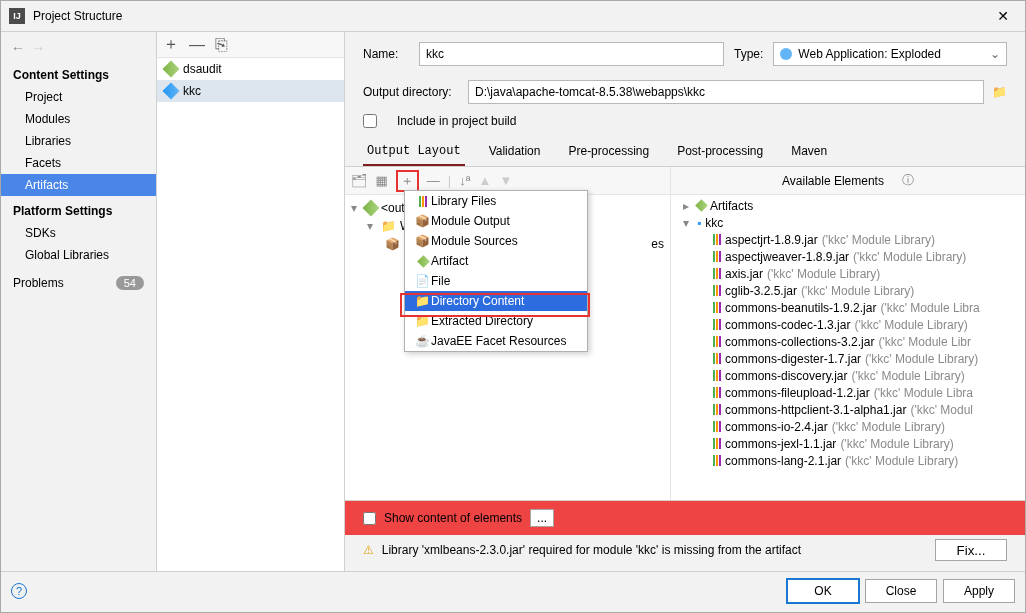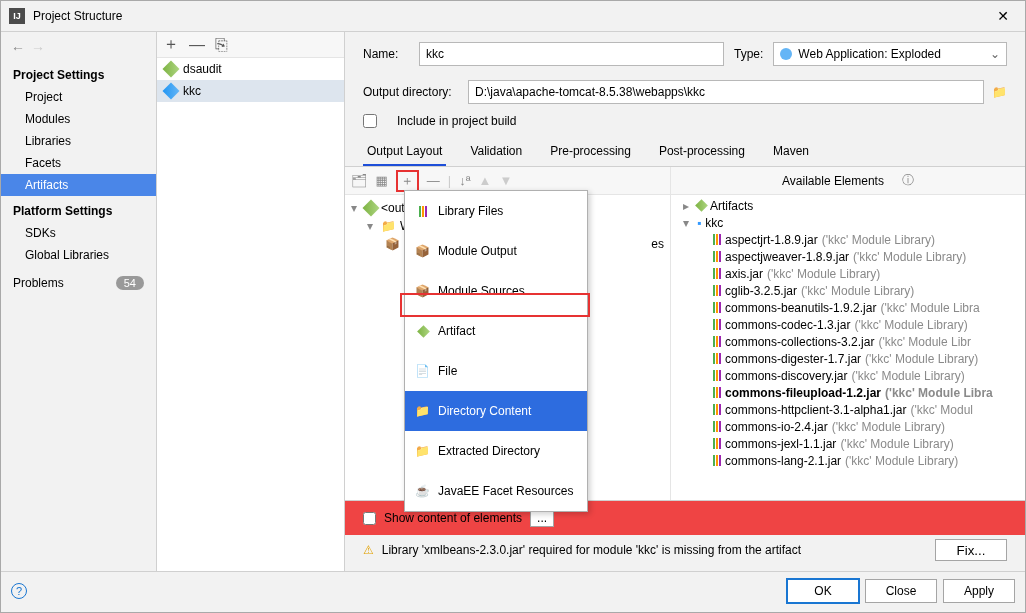--- a/index.html
+++ b/index.html
@@ -35,21 +35,21 @@
 .name-input { width: 305px !important; flex: none !important; }
 .type-lbl { }
 .type-select { flex: 1; height: 24px; border: 1px solid #b8b8b8; background: #fff; display: flex; align-items: center; padding: 0 6px; gap: 6px; cursor: pointer; }
 .earth { width: 12px; height: 12px; border-radius: 50%; background: #64b5f6; display: inline-block; }
 .chev { margin-left: auto; color: #666; }
 .folder-ic { color: #b0b0b0; margin-left: 4px; cursor: pointer; }
 .checkbox-row { display: flex; align-items: center; gap: 20px; padding: 6px 18px 10px 18px; }
 .checkbox-row input { width: 14px; height: 14px; }
 .tabs { display: flex; padding: 0 18px; border-bottom: 1px solid #d0d0d0; gap: 20px; }
 .tab { padding: 6px 4px; cursor: pointer; }
-.tab.active { border-bottom: 2px solid #1d4ed8; }
+.tab.active { border-bottom: 2px solid #7f1d1d; font-family: Liberation Mono, monospace; }
 .panels { display: flex; flex: 1; background: #fff; overflow: hidden; position: relative; }
 .left-panel { width: 326px; border-right: 1px solid #e5e5e5; display: flex; flex-direction: column; }
 .panel-tb { height: 28px; background: #f7f7f7; border-bottom: 1px solid #e5e5e5; display: flex; align-items: center; padding: 0 6px; gap: 8px; }
 .panel-tb .mini { color: #888; font-size: 13px; cursor: pointer; }
 .plus-highlight { border: 2px solid #e73232; padding: 0 3px; }
 .tree { padding: 4px 0; flex: 1; }
 .tree-row { display: flex; align-items: center; gap: 4px; padding: 2px 6px; white-space: nowrap; }
 .caret-icon { width: 10px; color: #888; }
 .dirfold { color: #888; }
 .right-panel { flex: 1; display: flex; flex-direction: column; }
@@ -61,21 +61,21 @@
 .bars .g { background: #4caf50; }
 .bars .o { background: #ff9800; }
 .bars .p { background: #9c27b0; }
 .libnote { color: #8a8a8a; }
 .bottom-chk { display: flex; align-items: center; gap: 8px; padding: 8px 18px; background: #ef4444; border-top: 1px solid #d0d0d0; }
 .ellips-btn { border: 1px solid #a5a5a5; padding: 1px 6px; background: #fff; cursor: pointer; }
 .warn-row { display: flex; align-items: center; padding: 4px 18px 10px 18px; gap: 8px; background: #f2f2f2; }
 .warn-ic { color: #e2a100; }
 .fix-btn { margin-left: auto; width: 72px; height: 22px; border: 1px solid #a5a5a5; background: #fff; cursor: pointer; }
 .dropdown { position: absolute; left: 404px; top: 190px; width: 184px; background: #fff; border: 1px solid #b0b0b0; box-shadow: 2px 2px 6px rgba(0,0,0,.2); z-index: 20; }
-.dd-item { display: flex; align-items: center; gap: 7px; padding: 13px 10px; cursor: pointer; }
+.dd-item { display: flex; align-items: center; gap: 0; padding: 3px 10px; cursor: pointer; }
 .dd-item.hl { background: #2d6cdf; color: #fff; }
 .dd-highlight-box { position: absolute; left: 400px; top: 293px; width: 190px; height: 24px; border: 2px solid #e73232; z-index: 21; pointer-events: none; }
 .footer { height: 38px; border-top: 1px solid #d0d0d0; display: flex; align-items: center; padding: 0 10px; gap: 6px; background: #f2f2f2; }
 .footer .spacer { flex: 1; }
 .footer .help { width: 16px; height: 16px; border-radius: 50%; border: 1.5px solid #1976d2; color: #1976d2; display: inline-flex; align-items: center; justify-content: center; font-size: 11px; cursor: pointer; }
 .footer button { width: 72px; height: 24px; border: 1px solid #a5a5a5; background: #fff; cursor: pointer; font-size: 12px; }
 .footer button.ok { border: 1px solid #1976d2; outline: 1px solid #1976d2; }
 .out-dir-area { display: flex; align-items: center; flex: 1; gap: 4px; }
 </style>
 </head>
@@ -88,21 +88,21 @@
   <span class="close">✕</span>
 </div>
 
 <div class="body">
 
   <div class="leftcol">
     <div class="nav-header">
       <span class="nav-arrow">←</span>
       <span class="nav-arrow disabled">→</span>
     </div>
-    <div class="section-h">Project Settings</div>
+    <div class="section-h">Content Settings</div>
     <div class="side-item">Project</div>
     <div class="side-item">Modules</div>
     <div class="side-item">Libraries</div>
     <div class="side-item">Facets</div>
     <div class="side-item selected">Artifacts</div>
     <div class="section-h">Platform Settings</div>
     <div class="side-item">SDKs</div>
     <div class="side-item">Global Libraries</div>
     <div class="problems">
       <span>Problems</span>
@@ -291,21 +291,21 @@
             <div class="atrow" style="padding-left: 28px;">
               <span class="caret-icon"></span>
               <span class="bars">
                 <i class="g"></i>
                 <i class="o"></i>
                 <i class="p"></i>
               </span>
               <span>commons-discovery.jar</span> 
               <span class="libnote">('kkc' Module Library)</span>
             </div>
-            <div class="atrow" style="padding-left: 28px; font-weight: bold;">
+            <div class="atrow" style="padding-left: 28px;">
               <span class="caret-icon"></span>
               <span class="bars">
                 <i class="g"></i>
                 <i class="o"></i>
                 <i class="p"></i>
               </span>
               <span>commons-fileupload-1.2.jar</span> 
               <span class="libnote">('kkc' Module Libra</span>
             </div>
             <div class="atrow" style="padding-left: 28px;">

